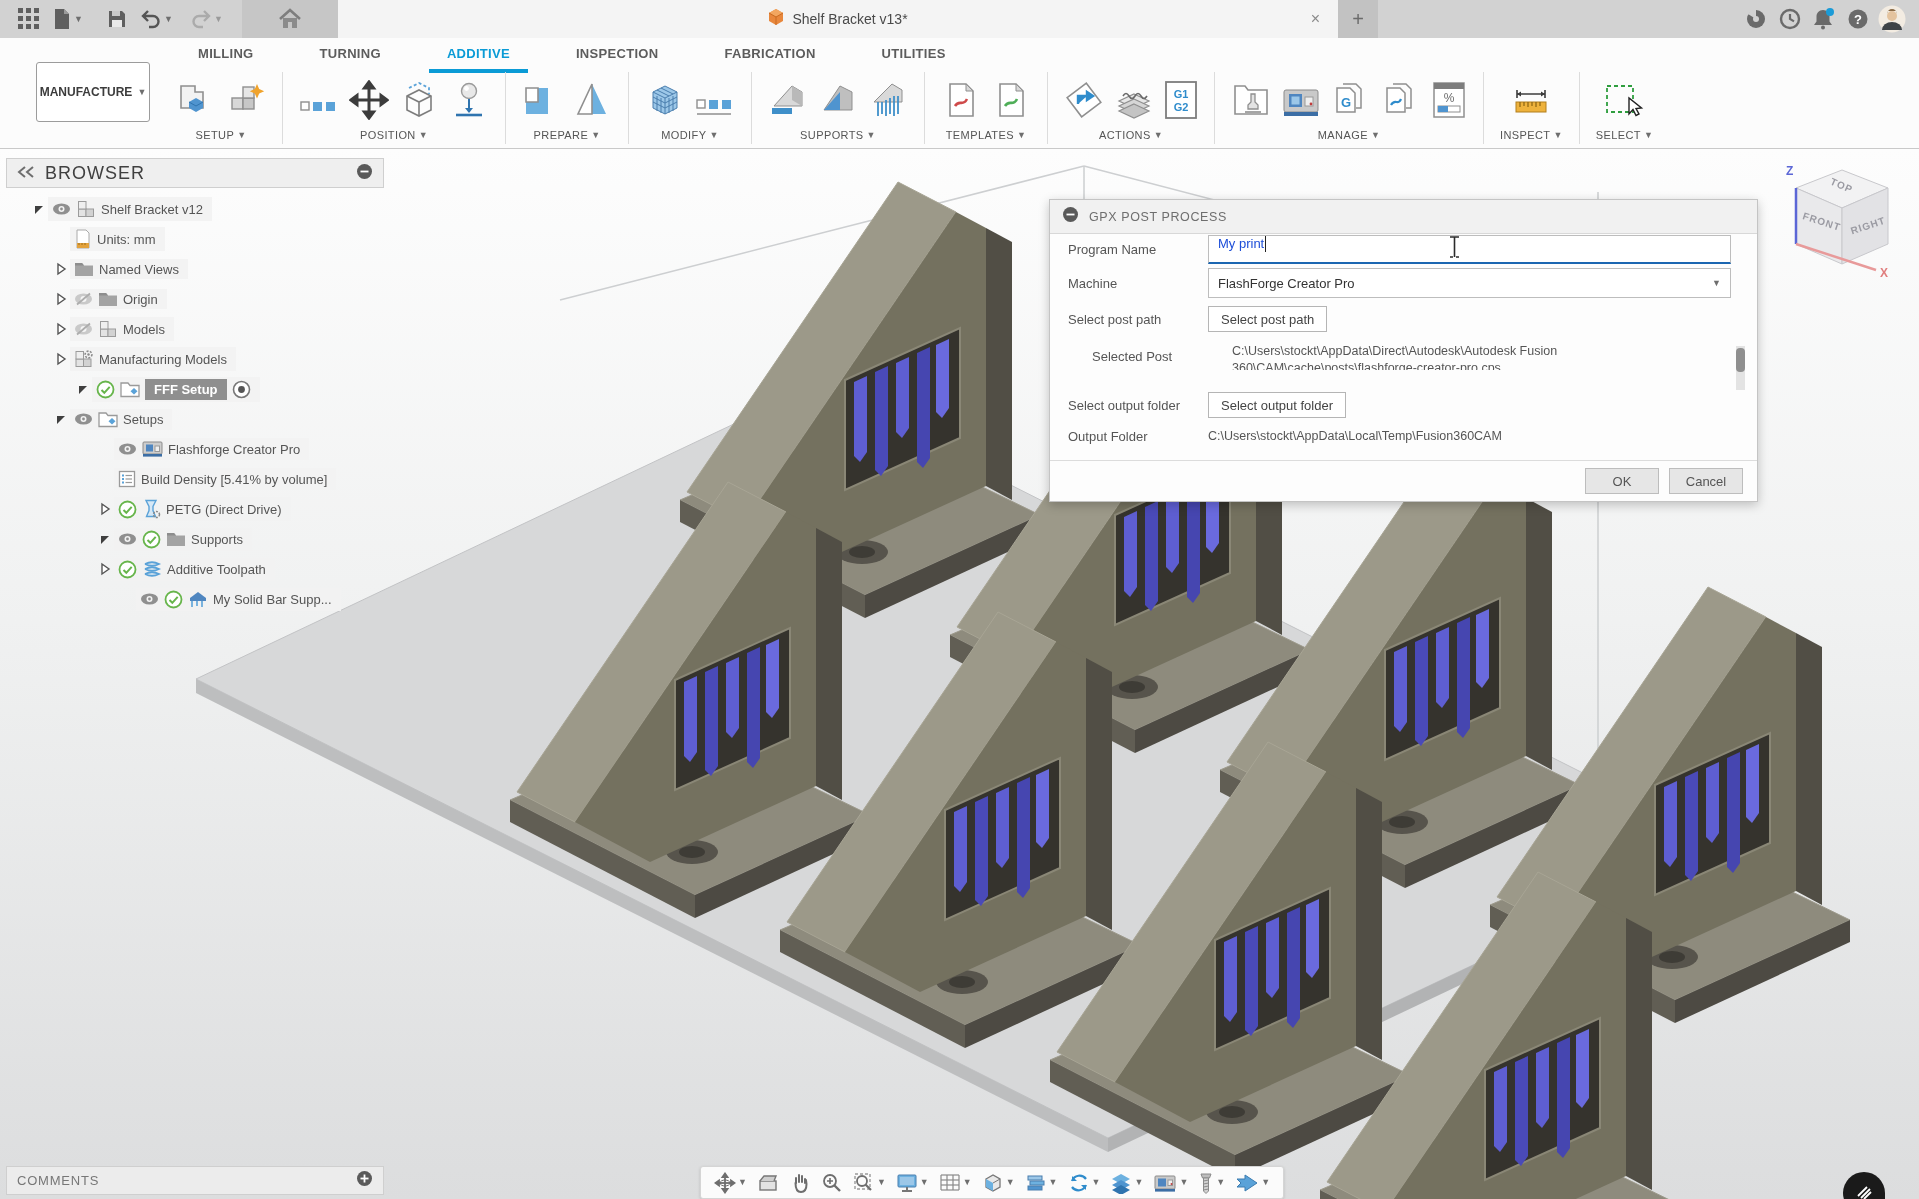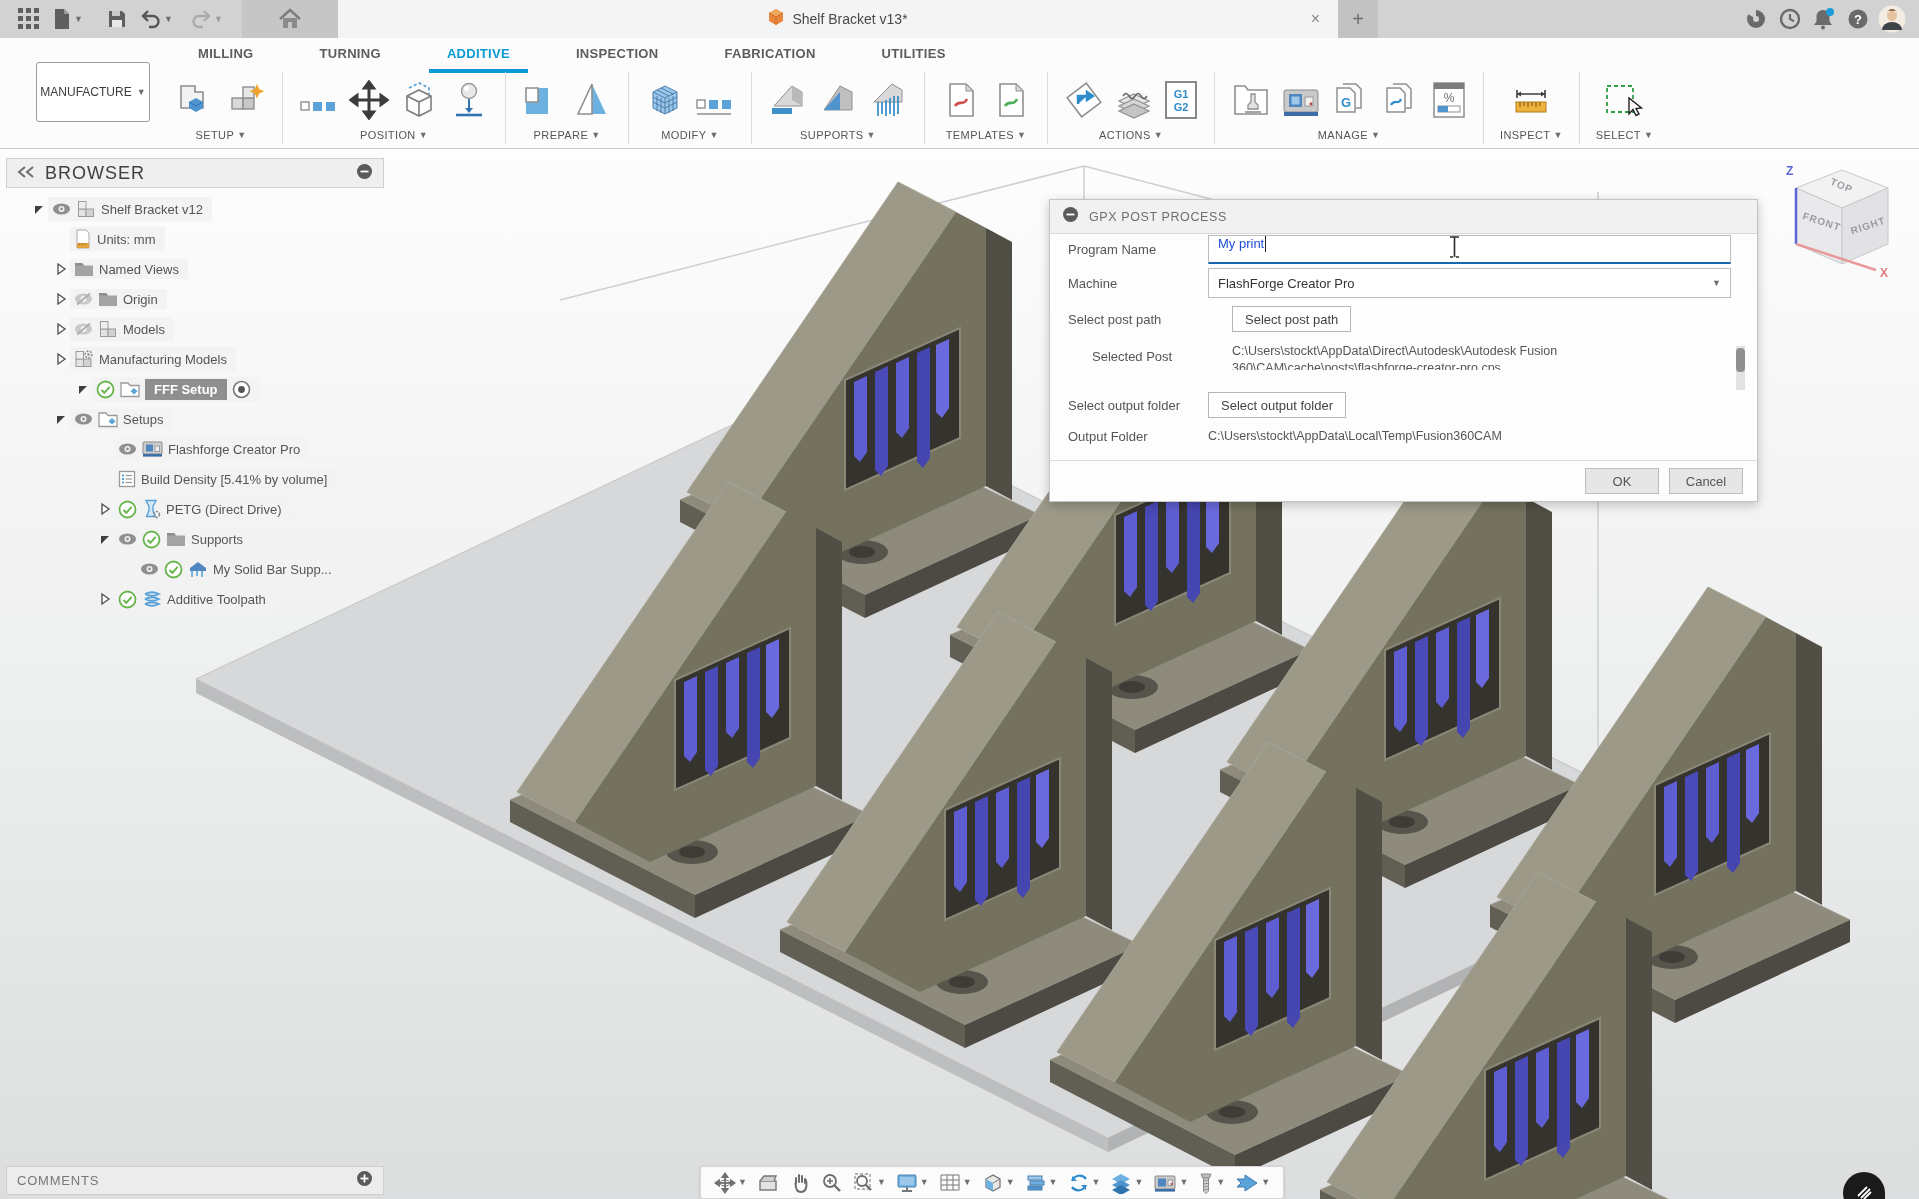--- a/index.html
+++ b/index.html
@@ -14,21 +14,21 @@
   .caret{font-size:9px;color:#6e6e6e;line-height:1;}
   #home-tab{width:96px;background:#c6c6c6;display:flex;align-items:center;justify-content:center;margin-left:10px;}
   #doc-tab{flex:0 0 1000px;background:#f4f4f4;display:flex;align-items:center;justify-content:center;position:relative;}
   #doc-title{font-size:14px;color:#4a4a4a;margin-left:8px;}
   #tab-close{position:absolute;right:18px;font-size:16px;color:#8a8a8a;cursor:default;}
   #newtab-btn{width:40px;background:#c2c2c2;display:flex;align-items:center;justify-content:center;font-size:20px;color:#6b6b6b;margin-right:8px;}
   .rico{display:flex;align-items:center;justify-content:center;width:34px;height:38px;}
 
   
   #ribbon{position:absolute;left:0;top:38px;width:1919px;height:110px;background:#fcfcfc;border-bottom:1px solid #c9c9c9;}
-  #ws-btn{position:absolute;left:36px;top:24px;width:112px;height:58px;background:#fff;border:1px solid #9c9c9c;border-radius:3px;display:flex;align-items:center;justify-content:center;gap:5px;font-size:12px;font-weight:normal;color:#3c3c3c;}
+  #ws-btn{position:absolute;left:36px;top:24px;width:112px;height:58px;background:#fff;border:1px solid #9c9c9c;border-radius:3px;display:flex;align-items:center;justify-content:center;gap:5px;font-size:12px;font-weight:bold;color:#3c3c3c;}
   #ribbon-tabs{position:absolute;left:172px;top:2px;height:30px;display:flex;gap:14px;}
   .rtab{padding:6px 26px 4px;font-size:13px;font-weight:bold;color:#5c5c5c;letter-spacing:.3px;position:relative;}
   .rtab.active{color:#0a9bd6;}
   .rtab.active::after{content:"";position:absolute;left:8px;right:8px;bottom:-3px;height:4px;background:#0a9bd6;}
   #ribbon-groups{position:absolute;left:160px;top:34px;display:flex;align-items:stretch;height:72px;}
   .rgroup{display:flex;flex-direction:column;justify-content:space-between;align-items:center;padding:0 16px;border-right:1px solid #dcdcdc;}
   .rgroup:last-child{border-right:none;}
   .rgicons{display:flex;align-items:flex-end;gap:10px;height:52px;}
   .rglabel{font-size:11px;color:#555;letter-spacing:.4px;padding-bottom:3px;display:flex;align-items:center;gap:3px;}
 
@@ -776,20 +776,45 @@
             </span>
             <span style="display: inline-flex;">
               <svg width="20" height="16" viewBox="0 0 20 16">
                 <path d="M1,2 h7 l2,2.5 h9 v10.5 h-18 z" fill="#a3a3a3"></path>
                 <path d="M1,2 h7 l2,2.5 h-9 z" fill="#8d8d8d"></path>
               </svg>
             </span>
             <span class="tlabel">Supports</span>
           </span>
         </div>
+        <div class="trow" style="padding-left: 90px;">
+          <span class="texp">
+            <svg width="14" height="14" viewBox="0 0 14 14">
+              <path d="M4,2 l7,5 -7,5 z" fill="#fff" stroke="#555" stroke-width="1.4"></path>
+            </svg>
+          </span>
+          <span class="tchip">
+            <span style="display: inline-flex;">
+              <svg width="19" height="19" viewBox="0 0 19 19">
+                <circle cx="9.5" cy="9.5" r="8" fill="#fff" stroke="#67b54b" stroke-width="1.8"></circle>
+                <path d="M5.5,10 l2.8,2.8 5.4,-6" stroke="#67b54b" stroke-width="2" fill="none"></path>
+              </svg>
+            </span>
+            <span style="display: inline-flex;">
+              <svg width="20" height="18" viewBox="0 0 20 18">
+                <g stroke="#5aa2d8" stroke-width="1.8" fill="none">
+                  <path d="M3,4 q7,-3.5 14,0 q-7,3.5 -14,0"></path>
+                  <path d="M3,9 q7,-3.5 14,0 q-7,3.5 -14,0"></path>
+                  <path d="M3,14 q7,-3.5 14,0 q-7,3.5 -14,0"></path>
+                </g>
+              </svg>
+            </span>
+            <span class="tlabel">Additive Toolpath</span>
+          </span>
+        </div>
         <div class="trow" style="padding-left: 112px;">
           <span class="texp"></span>
           <span class="tchip">
             <span style="display: inline-flex;">
               <svg width="19" height="14" viewBox="0 0 19 14">
                 <ellipse cx="9.5" cy="7" rx="8.5" ry="5.5" fill="#8f8f8f"></ellipse>
                 <circle cx="9.5" cy="7" r="3" fill="#f2f2f2"></circle>
                 <circle cx="9.5" cy="7" r="1.4" fill="#8f8f8f"></circle>
               </svg>
             </span>
@@ -803,45 +828,20 @@
               <svg width="20" height="18" viewBox="0 0 20 18">
                 <polygon points="2,8 10,2 18,8 18,11 2,11" fill="#4f86c0"></polygon>
                 <g stroke="#5aa2d8" stroke-width="1.6">
                   <line x1="4" y1="11" x2="4" y2="17"></line>
                   <line x1="9" y1="11" x2="9" y2="16"></line>
                   <line x1="14" y1="11" x2="14" y2="17"></line>
                 </g>
               </svg>
             </span>
             <span class="tlabel">My Solid Bar Supp...</span>
-          </span>
-        </div>
-        <div class="trow" style="padding-left: 90px;">
-          <span class="texp">
-            <svg width="14" height="14" viewBox="0 0 14 14">
-              <path d="M4,2 l7,5 -7,5 z" fill="#fff" stroke="#555" stroke-width="1.4"></path>
-            </svg>
-          </span>
-          <span class="tchip">
-            <span style="display: inline-flex;">
-              <svg width="19" height="19" viewBox="0 0 19 19">
-                <circle cx="9.5" cy="9.5" r="8" fill="#fff" stroke="#67b54b" stroke-width="1.8"></circle>
-                <path d="M5.5,10 l2.8,2.8 5.4,-6" stroke="#67b54b" stroke-width="2" fill="none"></path>
-              </svg>
-            </span>
-            <span style="display: inline-flex;">
-              <svg width="20" height="18" viewBox="0 0 20 18">
-                <g stroke="#5aa2d8" stroke-width="1.8" fill="none">
-                  <path d="M3,4 q7,-3.5 14,0 q-7,3.5 -14,0"></path>
-                  <path d="M3,9 q7,-3.5 14,0 q-7,3.5 -14,0"></path>
-                  <path d="M3,14 q7,-3.5 14,0 q-7,3.5 -14,0"></path>
-                </g>
-              </svg>
-            </span>
-            <span class="tlabel">Additive Toolpath</span>
           </span>
         </div>
       </div>
   </div>
 
   <div id="dialog">
     <div id="dlg-titlebar">
       <span id="dlg-minus"><svg width="17" height="17" viewBox="0 0 17 17">
             <circle cx="8.5" cy="8.5" r="7.5" fill="#5a5a5a"></circle>
             <rect x="4.5" y="7.6" width="8" height="1.8" fill="#fff"></rect>
@@ -856,21 +856,21 @@
             <span class="dcaret"></span>
           </div>
         </div>
         <div class="drow" style="top: 68px;">
           <div class="dlabel">Machine</div>
           <div class="dselect">
             <span>FlashForge Creator Pro</span>
             <span class="caret">▼</span>
           </div>
         </div>
-        <div class="drow" style="top: 106px; gap: 24px;">
+        <div class="drow" style="top: 106px;">
           <div class="dlabel">Select post path</div>
           <button class="dbtn">Select post path</button>
         </div>
         <div class="drow" style="top: 143px; padding-left: 24px;">
           <div class="dlabel">Selected Post</div>
           <div class="dstatic clip2">
             <div>C:\Users\stockt\AppData\Direct\Autodesk\Autodesk Fusion</div>
             <div>360\CAM\cache\posts\flashforge-creator-pro.cps</div>
           </div>
         </div>

